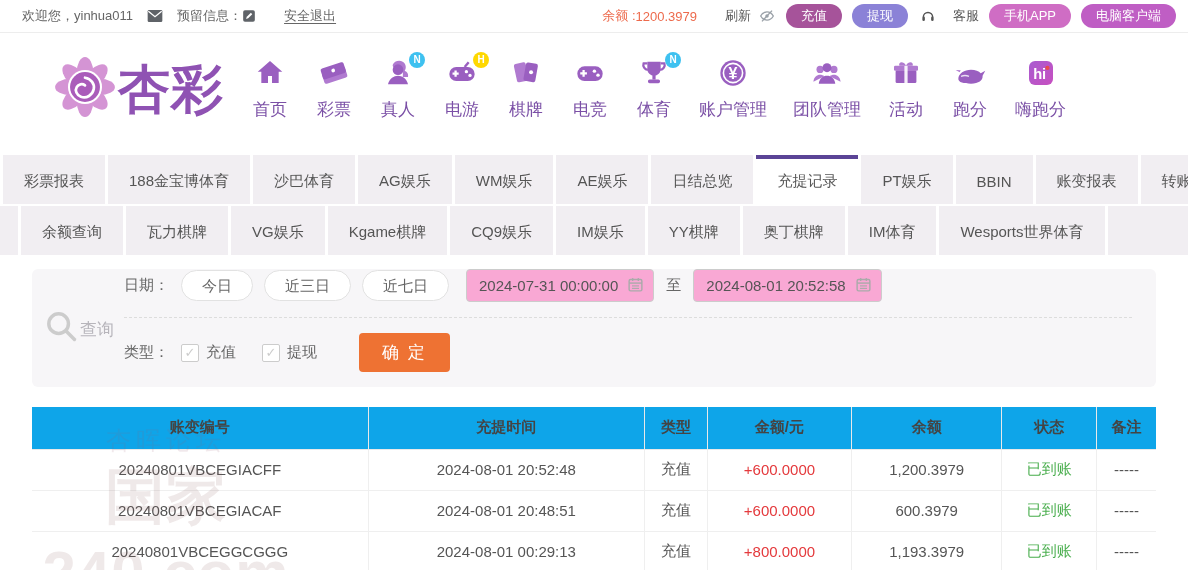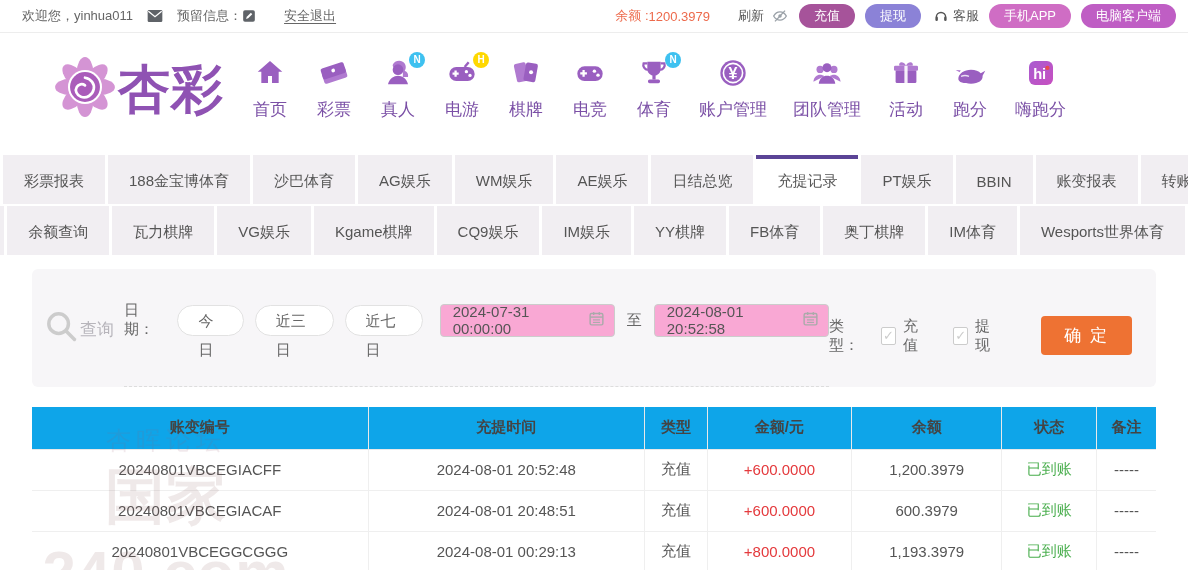--- a/index.html
+++ b/index.html
@@ -18,21 +18,21 @@
   .link-logout { color:#666; text-decoration:underline; text-underline-offset:3px; cursor:pointer; }
   .balance { color:#ed6a4c; }
   .tb-text { color:#555; cursor:pointer; }
   .icon-sm { display:inline-flex; align-items:center; }
   .btn-top { height:24px; line-height:24px; padding:0 15px; border-radius:13px;
     color:#fff; font-size:13px; cursor:pointer; margin-left:10px; white-space:nowrap; }
   .btn-recharge { background:#a6539a; }
   .btn-withdraw { background:#8b82d7; }
   .btn-mobile   { background:#cf6dc4; }
   .btn-pc       { background:#bf5ec4; }
-  .svc { display:inline-flex; align-items:center; gap:4px; margin-left:12px; cursor:pointer; color:#555;}
+  .svc { display:inline-flex; align-items:center; gap:17px; margin-left:12px; cursor:pointer; color:#555;}
   
   .header { height:112px; display:flex; align-items:center; padding:0 20px 0 52px; }
   .logo { display:flex; align-items:center; margin-right:14px; cursor:pointer; }
   .logo-text { font-size:52px; font-weight:bold; color:#8f52b3; letter-spacing:1px; line-height:1; }
   .nav { display:flex; align-items:flex-start; }
   .nav-item { text-align:center; cursor:pointer; padding:0 13px; }
   .nav-ic { position:relative; display:inline-block; width:38px; height:36px; }
   .nav-ic svg { display:block; margin:0 auto; }
   .nav-label { font-size:17px; color:#7b50a6; margin-top:1px; white-space:nowrap; }
   .badge { position:absolute; top:-5px; right:-8px; width:16px; height:16px; border-radius:50%;
@@ -44,21 +44,21 @@
   .tab-row { display:flex; height:49px; margin-bottom:2px; }
   .tab-stub { width:18px; background:#f1eef2; margin-right:3px; }
   .tab { background:#f1eef2; padding:12px 21px; display:flex; align-items:center; font-size:15px;
     color:#555; margin-right:3px; cursor:pointer; border-top:4px solid transparent; white-space:nowrap; }
   .tab.active { background:#fff; border-top:4px solid #5b4496; }
   .tab-fill { flex:1; background:#f1eef2; }
   
   .qpanel { margin:14px 32px 0; background:#f7f6f8; border-radius:6px; display:flex; height:118px; }
   .qleft { width:92px; display:flex; align-items:center; justify-content:center; }
   .qleft .qtext { font-size:17px; margin-top:3px; color:#b7b5bb; }
-  .qright { flex:1; display:flex; flex-direction:row; padding-right:24px; }
+  .qright { flex:1; display:flex; flex-direction:column; padding-right:24px; }
   .qrow { display:flex; align-items:center; }
   .qrow1 { padding-bottom:15px; border-bottom:1px dashed #ddd; }
   .qrow2 { padding-top:15px; }
   .qlabel { font-size:15px; color:#666; margin-right:12px; }
   .pill { height:31px; line-height:29px; padding:0 20px; background:#fff; border:1px solid #e2e2e2;
     border-radius:16px; font-size:15px; color:#666; cursor:pointer; margin-right:11px; }
   .datebox { height:33px; border:1px solid #ccc; border-radius:4px; background:#f9a8d4; display:flex;
     align-items:center; padding:0 9px 0 12px; font-size:15px; color:#555; cursor:pointer; }
   .datebox .dtxt { margin-right:9px; }
   .to-label { font-size:15px; color:#666; margin:0 12px; }
@@ -256,21 +256,20 @@
     </div>
   <div class="tab-row">
       <div class="tab-stub"></div>
       <div class="tab">余额查询</div>
       <div class="tab">瓦力棋牌</div>
       <div class="tab">VG娱乐</div>
       <div class="tab">Kgame棋牌</div>
       <div class="tab">CQ9娱乐</div>
       <div class="tab">IM娱乐</div>
       <div class="tab">YY棋牌</div>
-      <div class="tab">FB体育</div>
       <div class="tab">奥丁棋牌</div>
       <div class="tab">IM体育</div>
       <div class="tab">Wesports世界体育</div>
       <div class="tab-fill"></div>
     </div>
 </div>
 
 <div class="qpanel">
   <div class="qleft">
     <span>

